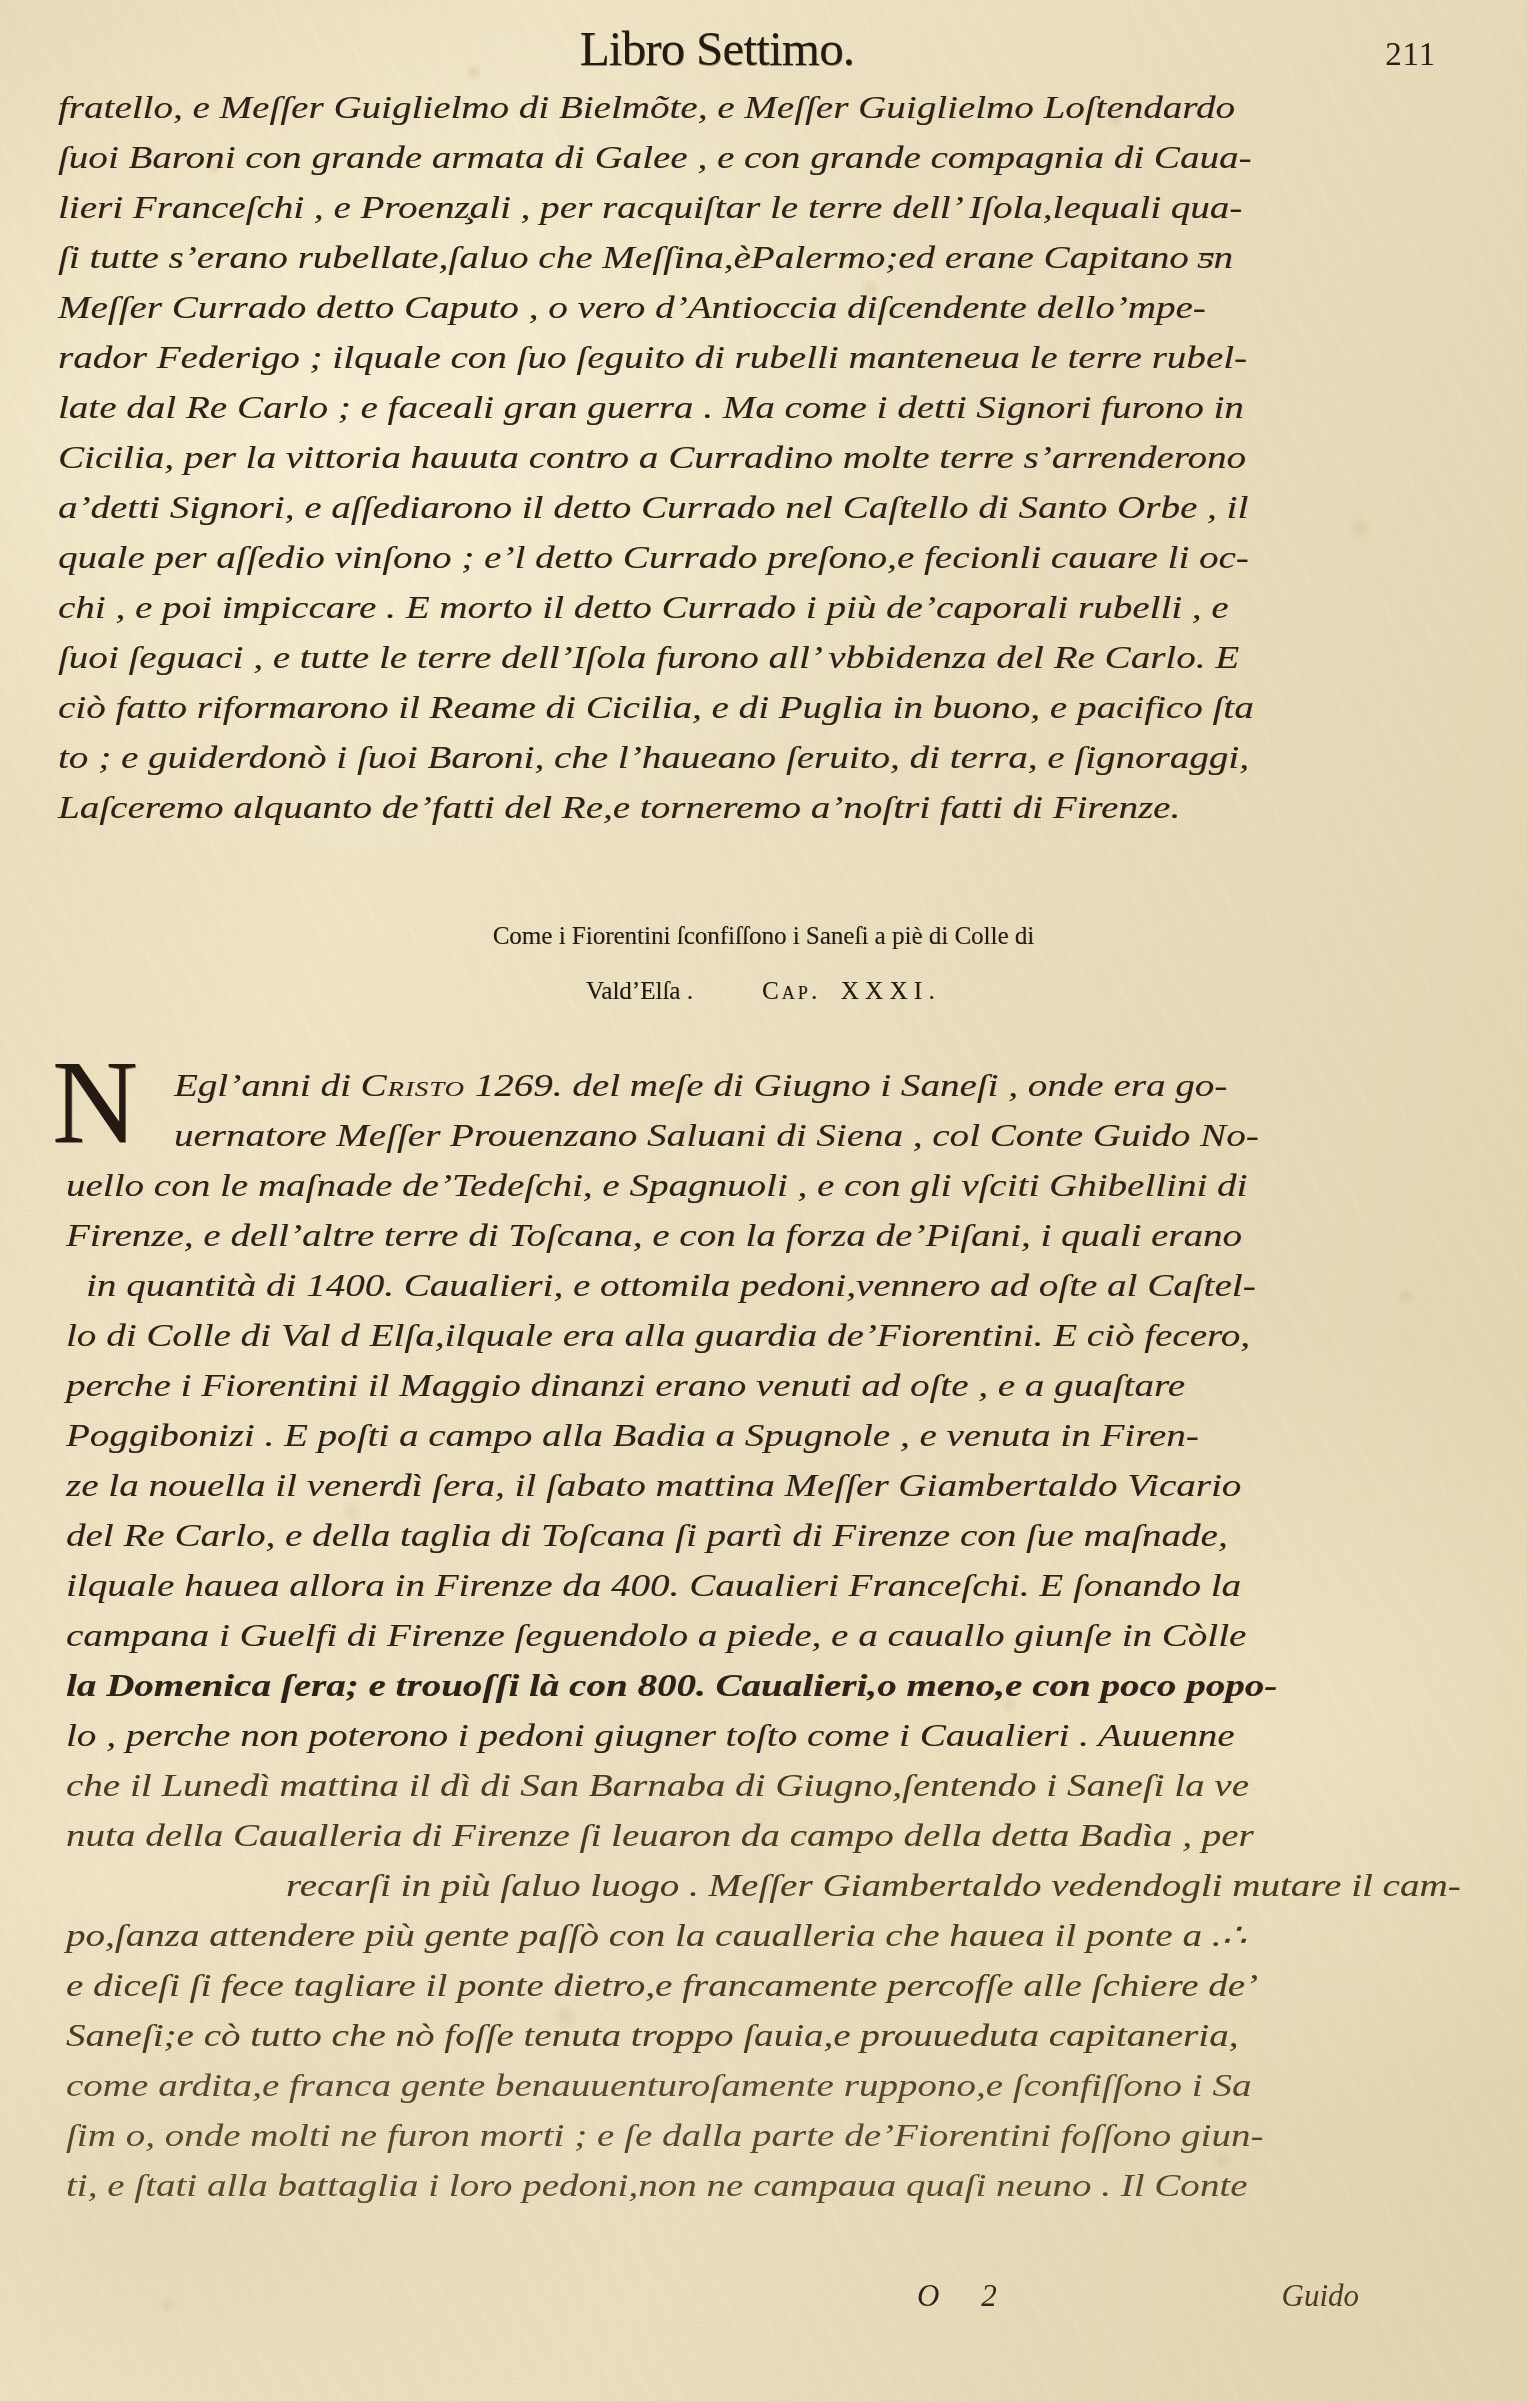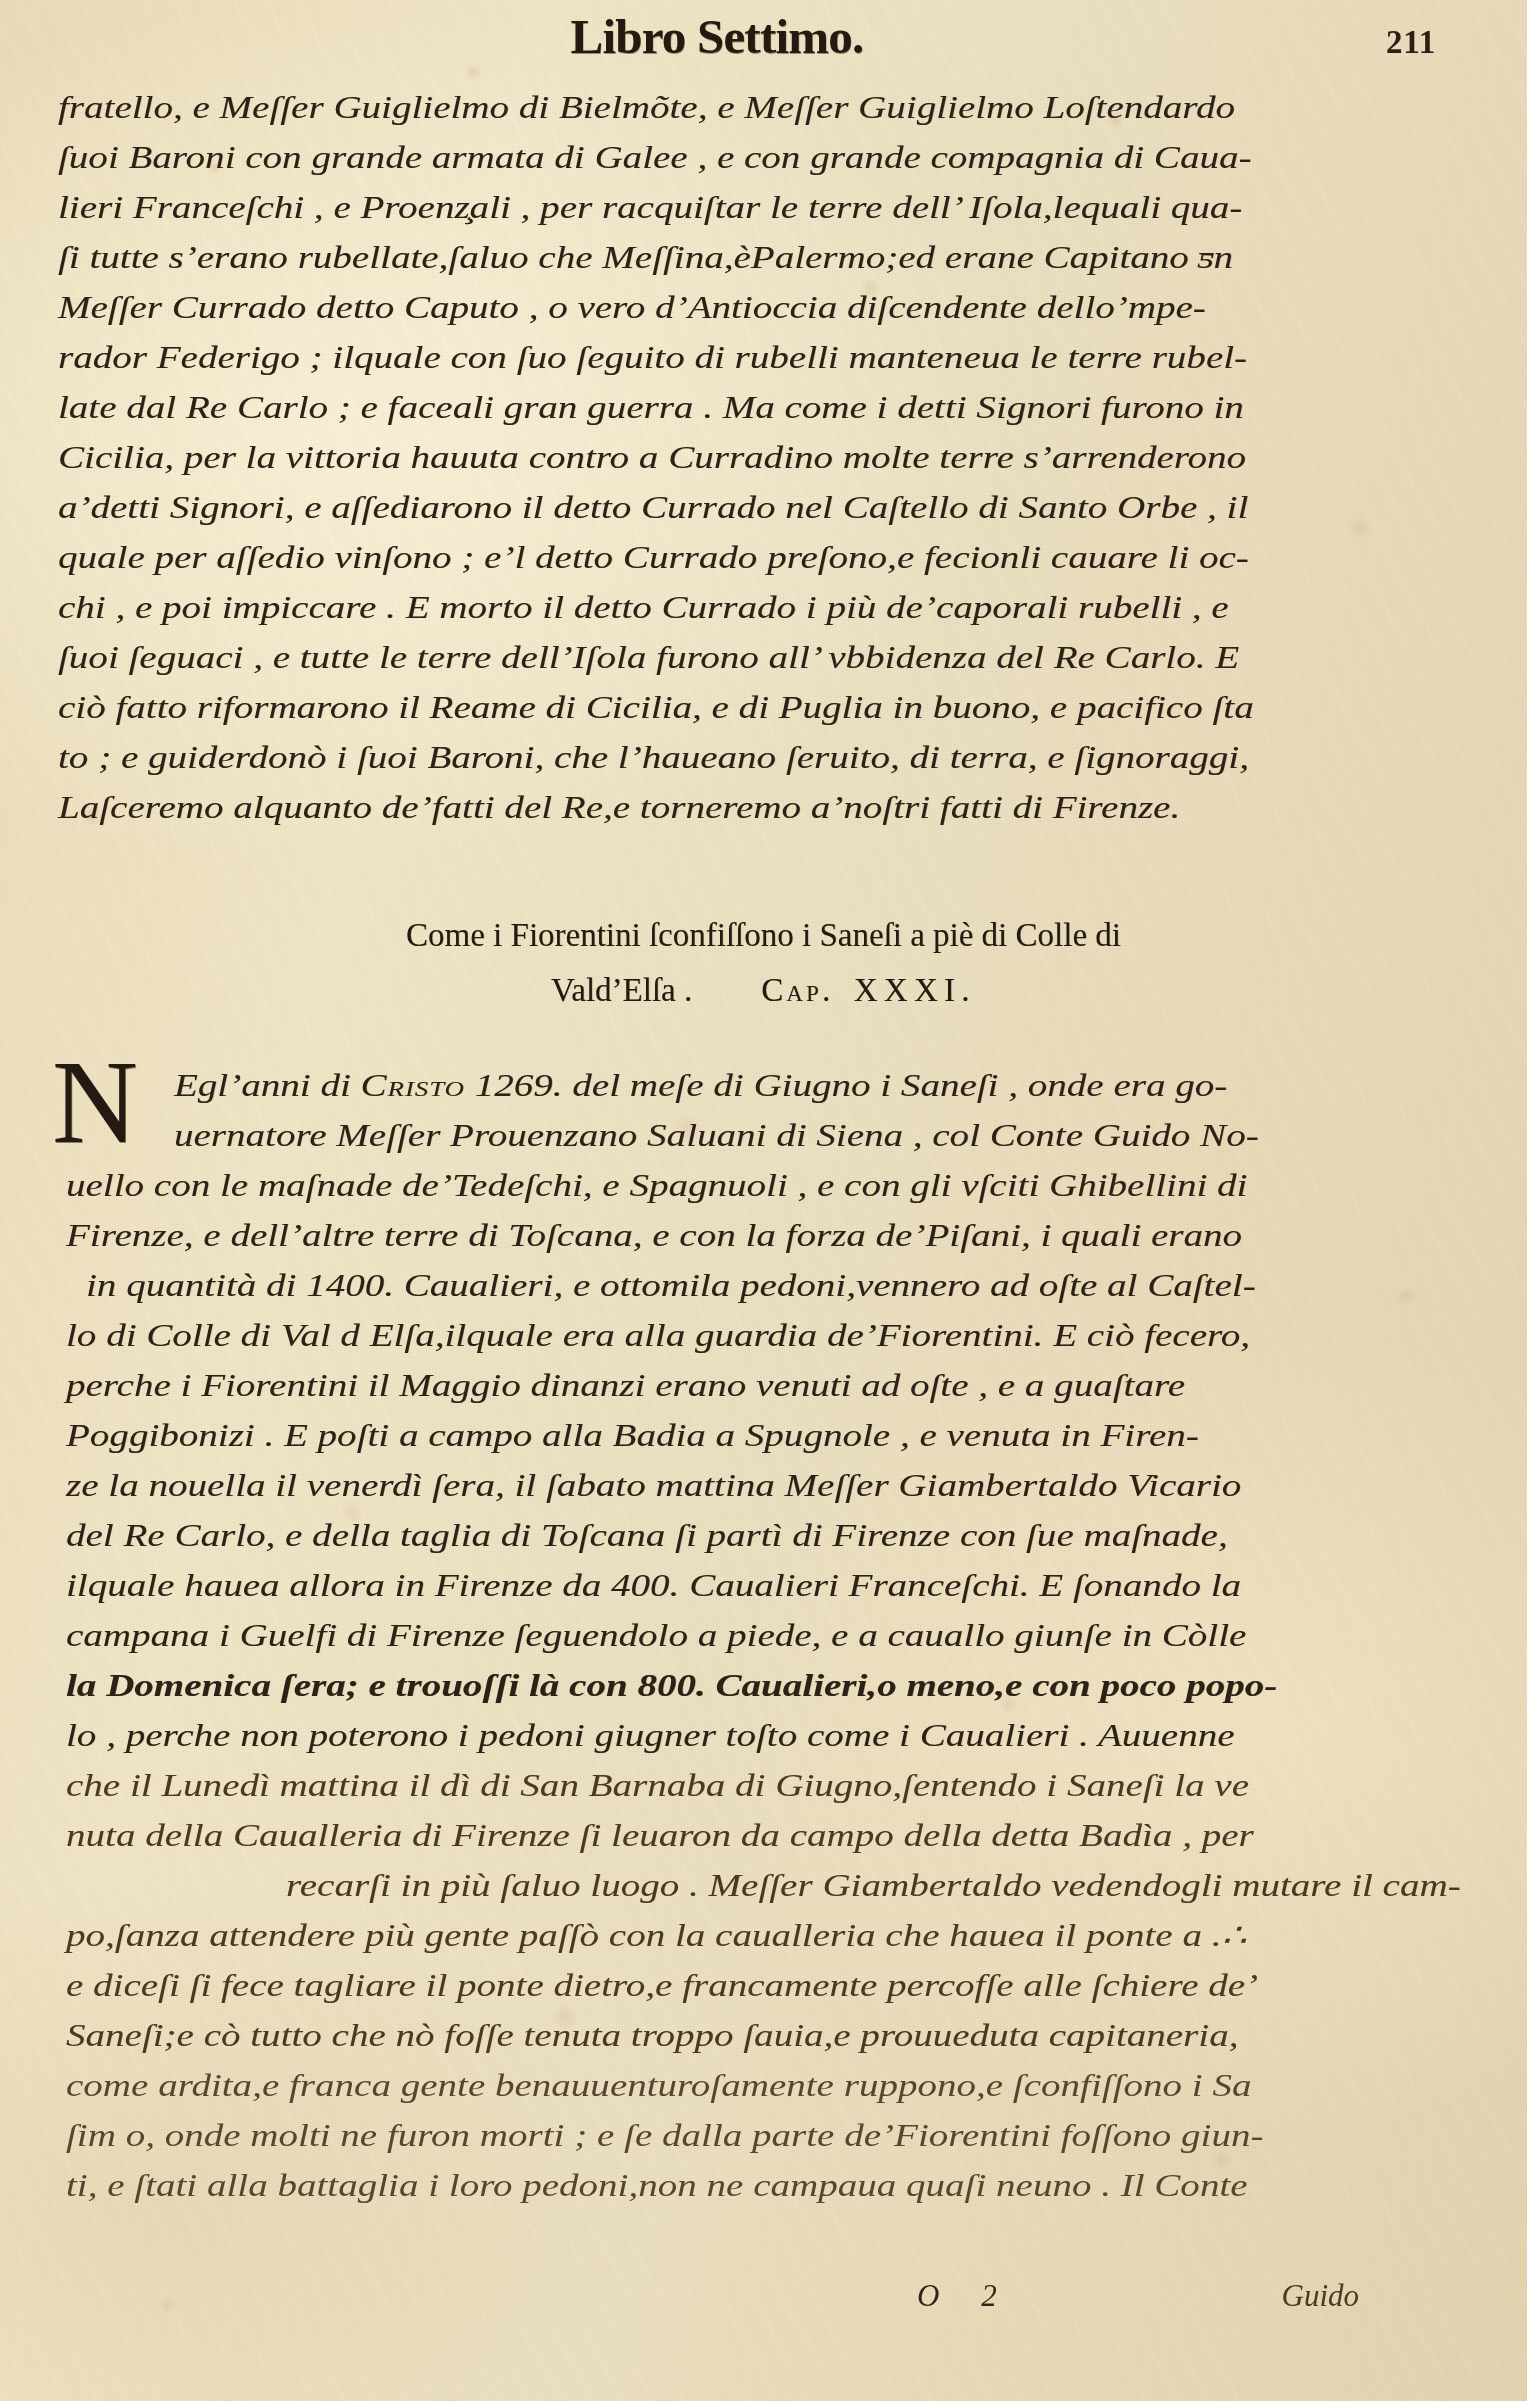--- a/index.html
+++ b/index.html
@@ -61,25 +61,24 @@
   }
 
   .content {
     position: relative;
     z-index: 3;
   }
 
   
   .runhead {
     position: absolute;
-    top: 12px;
+    top: 24px;
     left: 0;
     width: 100%;
     height: 75px;
-    font-weight: bold;
   }
   .runhead-title {
     position: absolute;
     left: 0;
     right: 0;
     top: 0;
     text-align: center;
     font-size: 49px;
     line-height: 1;
     letter-spacing: -0.8px;
@@ -131,21 +130,21 @@
 
   
   .chapter {
     position: absolute;
     left: 58px;
     width: 1411px;
     text-align: center;
   }
   .chline {
     font-style: normal;
-    font-size: 33px;
+    font-size: 25px;
     line-height: 55px;
     color: #241a11;
     text-shadow: 0.5px 0.4px 0 rgba(60,40,24,0.4);
     white-space: nowrap;
   }
   .chline .gap-a { display: inline-block; width: 69px; }
   .caplabel { font-variant: small-caps; letter-spacing: 3.1px; }
   .capnum { letter-spacing: 6.3px; margin-left: 20.4px; }
 
   

